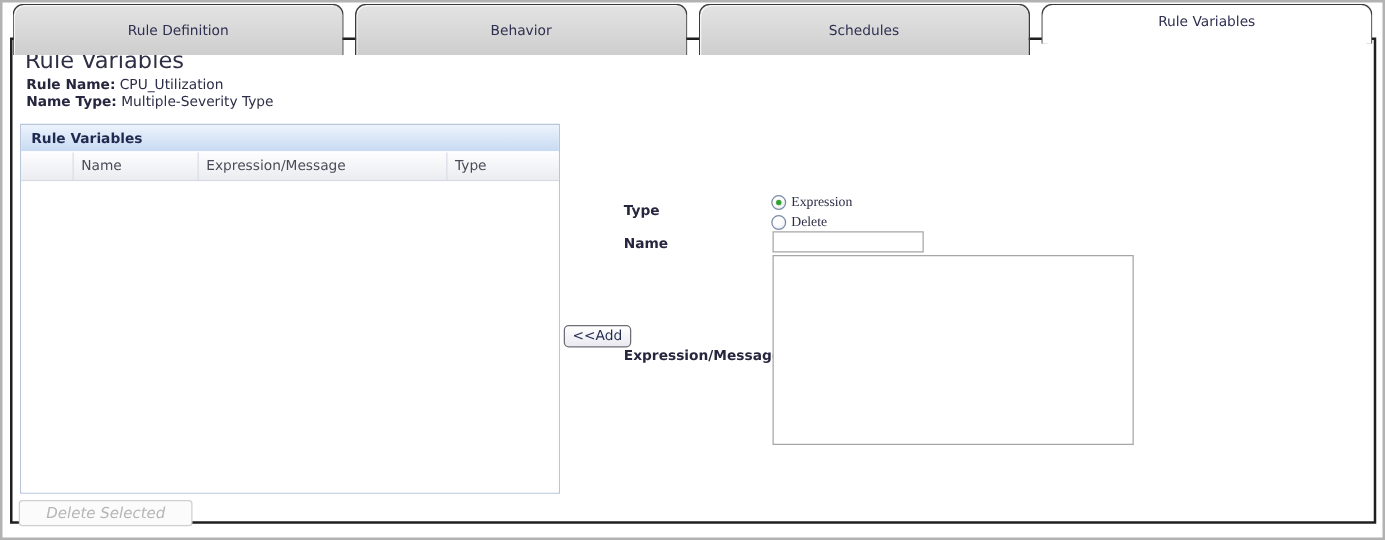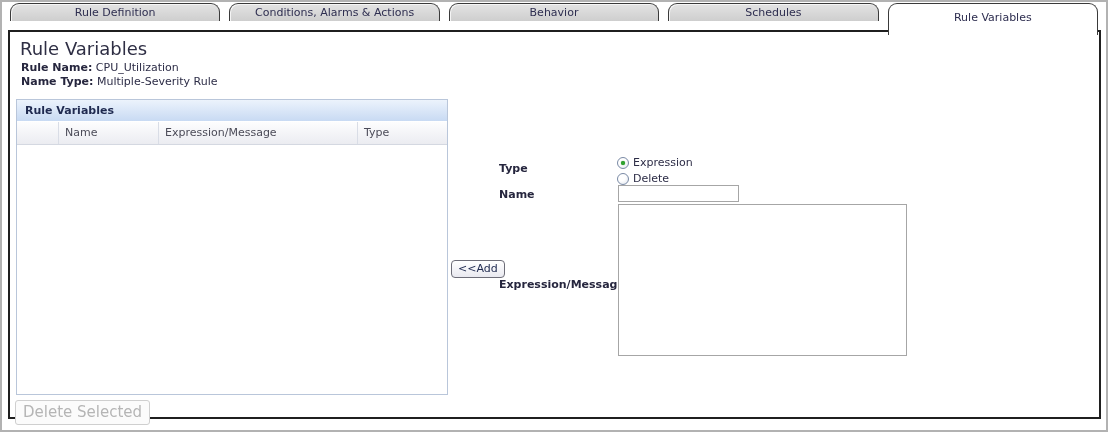--- a/index.html
+++ b/index.html
@@ -16,21 +16,21 @@
     position: absolute; inset: 0;
     border: 2px solid #b2b2b2;
     pointer-events: none;
   }
   
   .tabs {
     position: absolute; left: 10px; right: 10px; top: 3px; height: 27px;
     display: flex; gap: 9px; z-index: 5; align-items: flex-start;
   }
   .tab {
-    flex: 1; height: 18px;
+    flex: 1; height: 41px;
     border: 1px solid #3a3a3a; border-bottom: none;
     border-radius: 9px 9px 0 0;
     background: linear-gradient(#e3e3e3, #cecece);
     display: flex; align-items: center; justify-content: center;
     color: #2e2e50; cursor: default;
     box-shadow: inset 1px 1px 0 #f5f5f5;
   }
   .tab.active {
     height: 32px;
     background: #ffffff;
@@ -71,32 +71,32 @@
     color: #4b4b58;
   }
   .th { padding: 4px 6px 0; border-left: 1px solid #d9dde6; overflow: hidden; white-space: nowrap; }
   .col-select { width: 41px; border-left: none; }
   .col-name   { width: 100px; }
   .col-expr   { width: 199px; }
   .col-type   { flex: 1; }
   .table-body { flex: 1; background: #ffffff; }
   .delete-button {
     position: absolute; left: 5px; top: 368px;
-    font-family: inherit; font-size: 15px;
-    padding: 2px 7px 3px;
+    font-family: inherit; font-size: 12px;
+    padding: 2px 21px 3px;
     border: 1px solid #cfcfcf; border-radius: 3px;
-    background: #fbfbfb; color: #b5b5b5;
+    background: #fbfbfb; color: #b5b5b5; font-style: italic;
   }
   
   .form-label { position: absolute; font-weight: bold; color: #26263e; white-space: nowrap; }
   .label-type { left: 489px; top: 130px; }
   .label-name { left: 489px; top: 156px; }
   .label-expr { left: 489px; top: 246px; }
   .radio-group { position: absolute; left: 607px; top: 122px; }
-  .radio-row { display: flex; align-items: flex-end; height: 15px; margin-bottom: 1px; cursor: default; }
+  .radio-row { display: flex; align-items: center; height: 15px; margin-bottom: 1px; cursor: default; font-family: Liberation Serif, serif; }
   .radio {
     width: 12px; height: 12px; border-radius: 50%;
     border: 1px solid #7a8aa5;
     background: radial-gradient(circle at 35% 30%, #ffffff 40%, #dde3ed);
     margin-right: 4px; position: relative; flex: 0 0 auto;
   }
   .radio.selected::after {
     content: ""; position: absolute; left: 3px; top: 3px;
     width: 4px; height: 4px; border-radius: 50%;
     background: #2fa32f; box-shadow: 0 0 1px #1d7a1d;
@@ -120,44 +120,41 @@
   }
 </style>
 </head>
 <body>
 
 <div class="tabs">
   <div class="tab">
       <span>Rule Definition</span>
     </div>
   <div class="tab">
-      <span>Conditions, Alarms &amp; Actions</span>
-    </div>
-  <div class="tab">
       <span>Behavior</span>
     </div>
   <div class="tab">
       <span>Schedules</span>
     </div>
   <div class="tab active">
       <span>Rule Variables</span>
     </div>
 </div>
 
 <div class="panel">
 
   <div class="page-title">Rule Variables</div>
 
   <div class="meta-line meta-rule-name">
     <b>Rule Name:</b>
     <span>CPU_Utilization</span>
   </div>
   <div class="meta-line meta-rule-type">
     <b>Name Type:</b>
-    <span>Multiple-Severity Rule</span>
+    <span>Multiple-Severity Type</span>
   </div>
 
   <div class="table-panel">
     <div class="table-title">Rule Variables</div>
     <div class="table-header">
       <div class="th col-select"></div>
       <div class="th col-name">Name</div>
       <div class="th col-expr">Expression/Message</div>
       <div class="th col-type">Type</div>
     </div>

